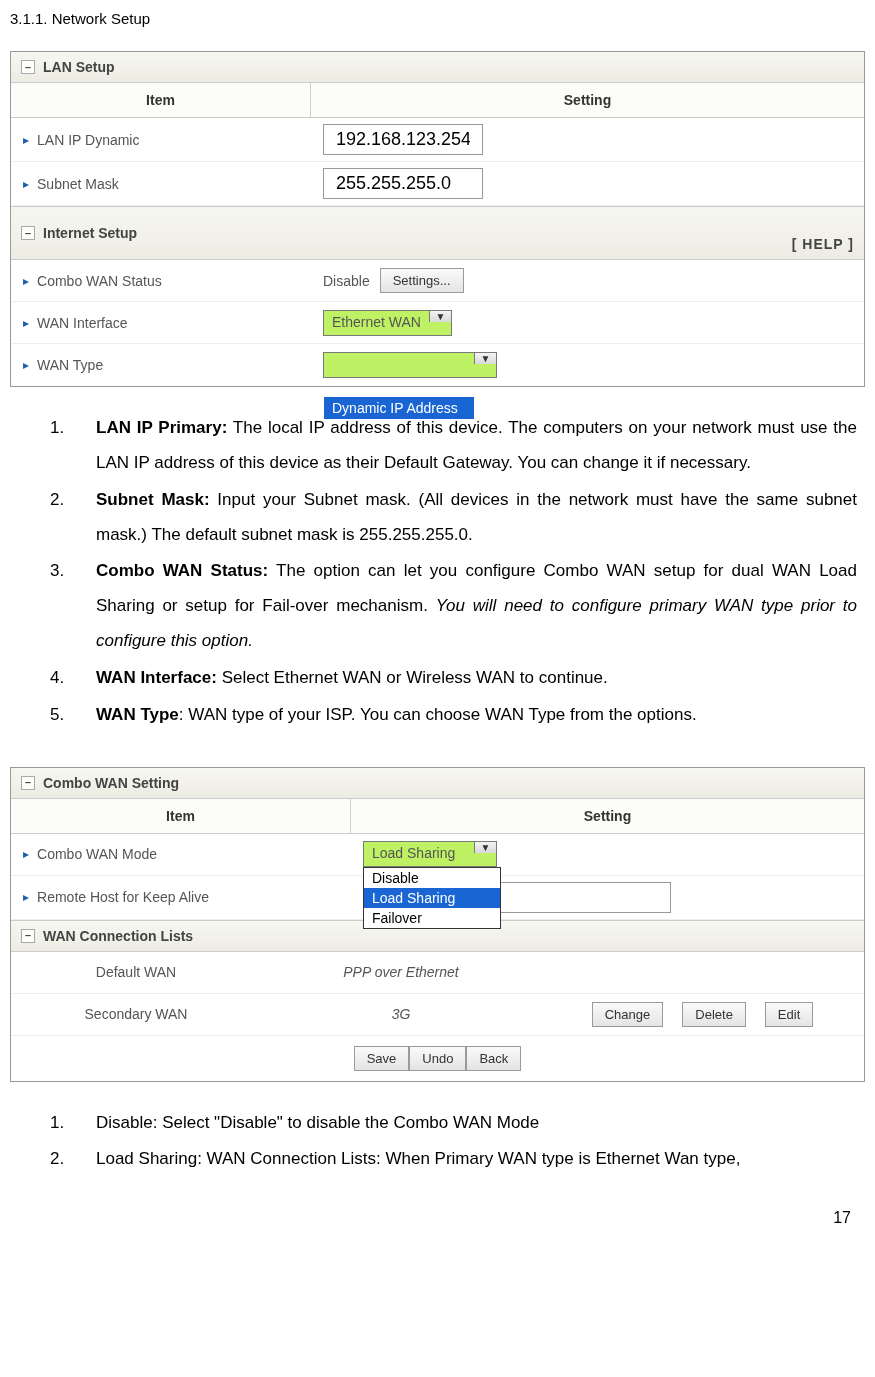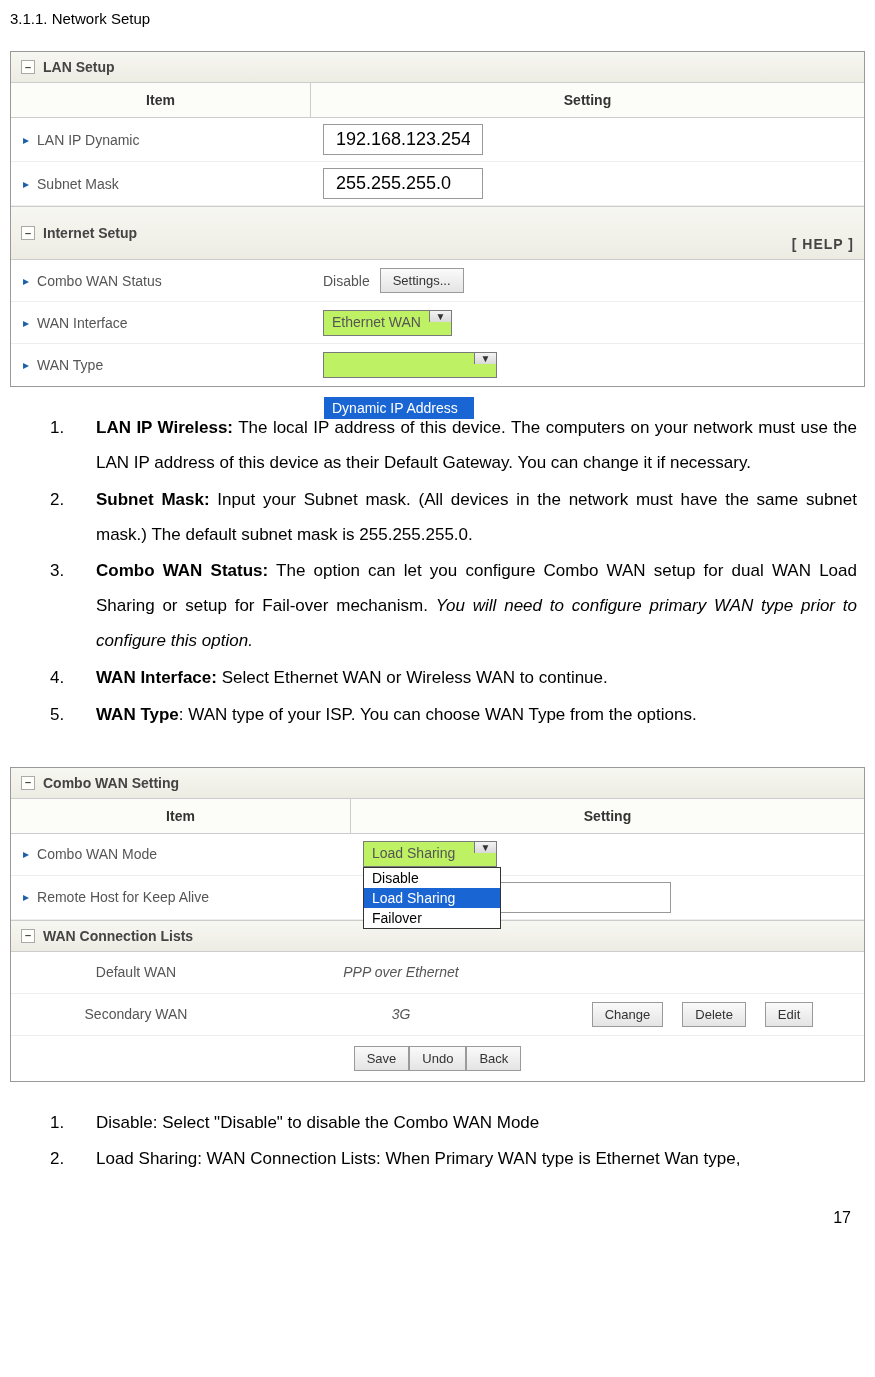--- a/index.html
+++ b/index.html
@@ -252,21 +252,21 @@
         <span class="sel-text hl" style="min-width:150px">Dynamic IP Address</span>
         <span class="sel-arrow">▼</span>
       </div>
     </div>
   </div>
 </div>
 
 <div class="para-block">
   <div class="para-item">
     <div class="num">1.</div>
-    <div class="txt"><span class="bold">LAN IP Wireless:</span><span> The local IP address of this device. The computers on your network must use the LAN IP address of this device as their Default Gateway. You can change it if necessary.</span></div>
+    <div class="txt"><span class="bold">LAN IP Primary:</span><span> The local IP address of this device. The computers on your network must use the LAN IP address of this device as their Default Gateway. You can change it if necessary.</span></div>
   </div>
   <div class="para-item">
     <div class="num">2.</div>
     <div class="txt"><span class="bold">Subnet Mask:</span><span> Input your Subnet mask. (All devices in the network must have the same subnet mask.) The default subnet mask is 255.255.255.0.</span></div>
   </div>
   <div class="para-item">
     <div class="num">3.</div>
     <div class="txt"><span class="bold">Combo WAN Status:</span><span> The option can let you configure Combo WAN setup for dual WAN Load Sharing or setup for Fail-over mechanism. </span><span class="ital">You will need to configure primary WAN type prior to configure this option.</span></div>
   </div>
   <div class="para-item">

